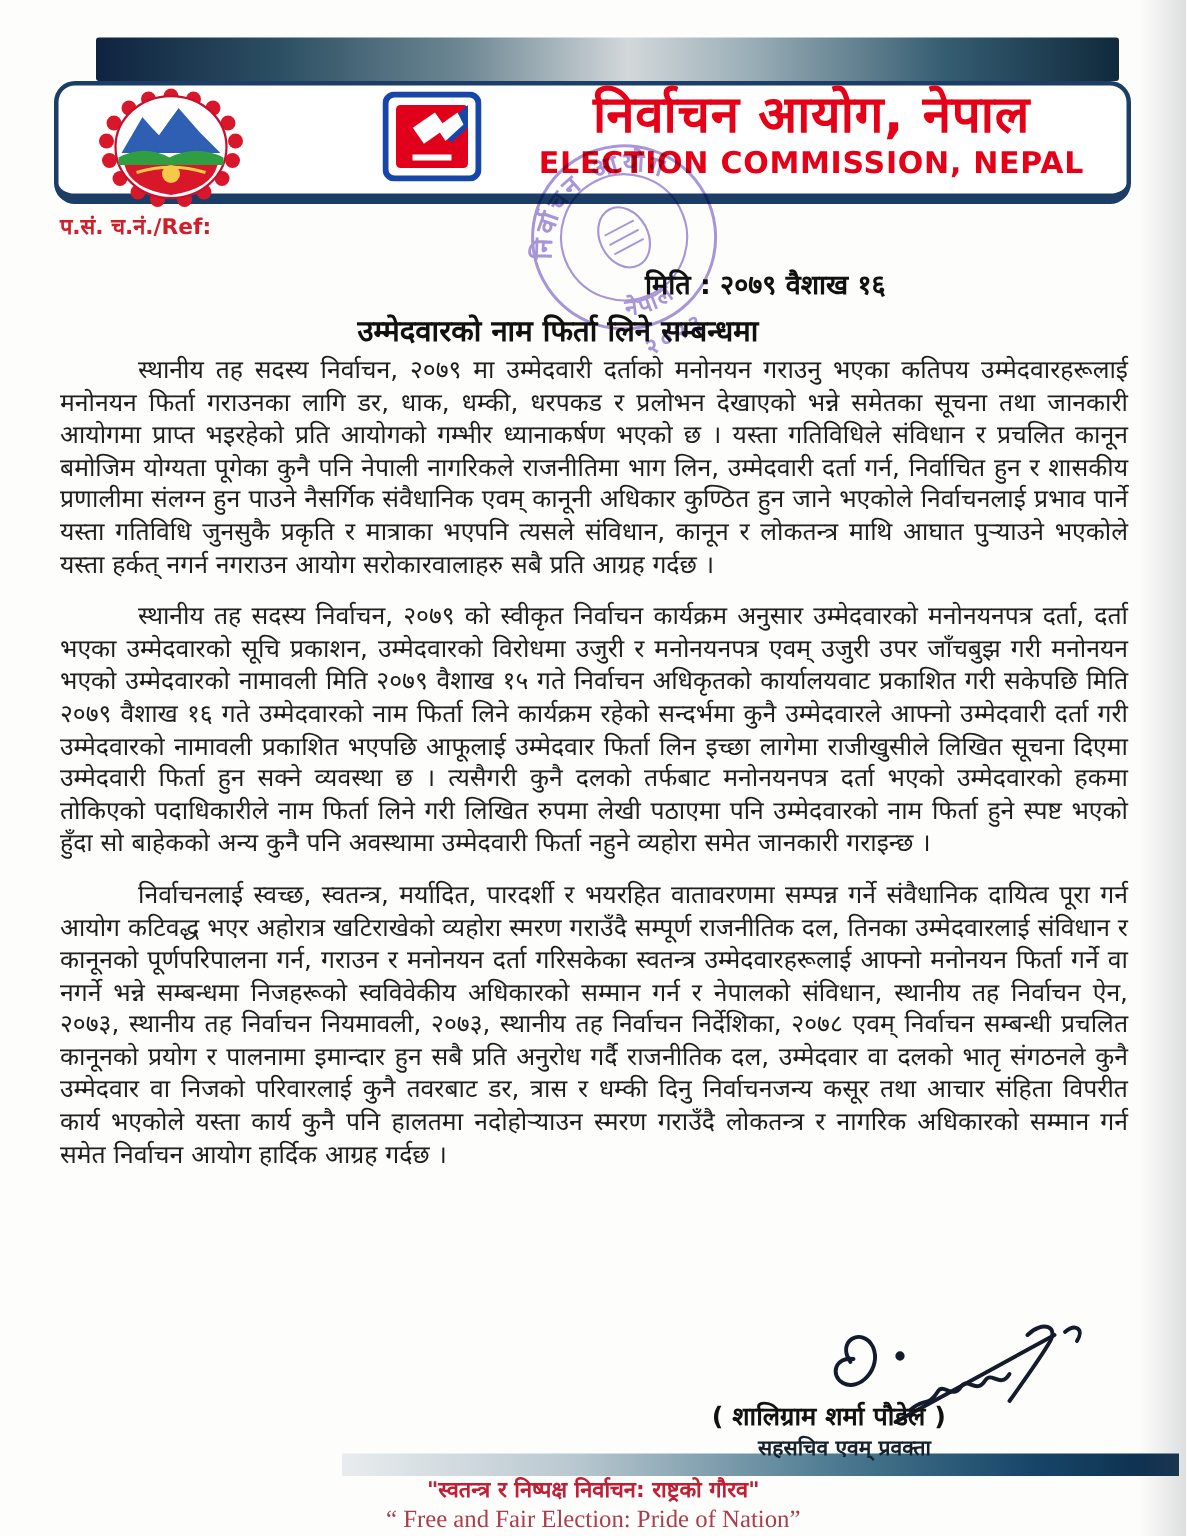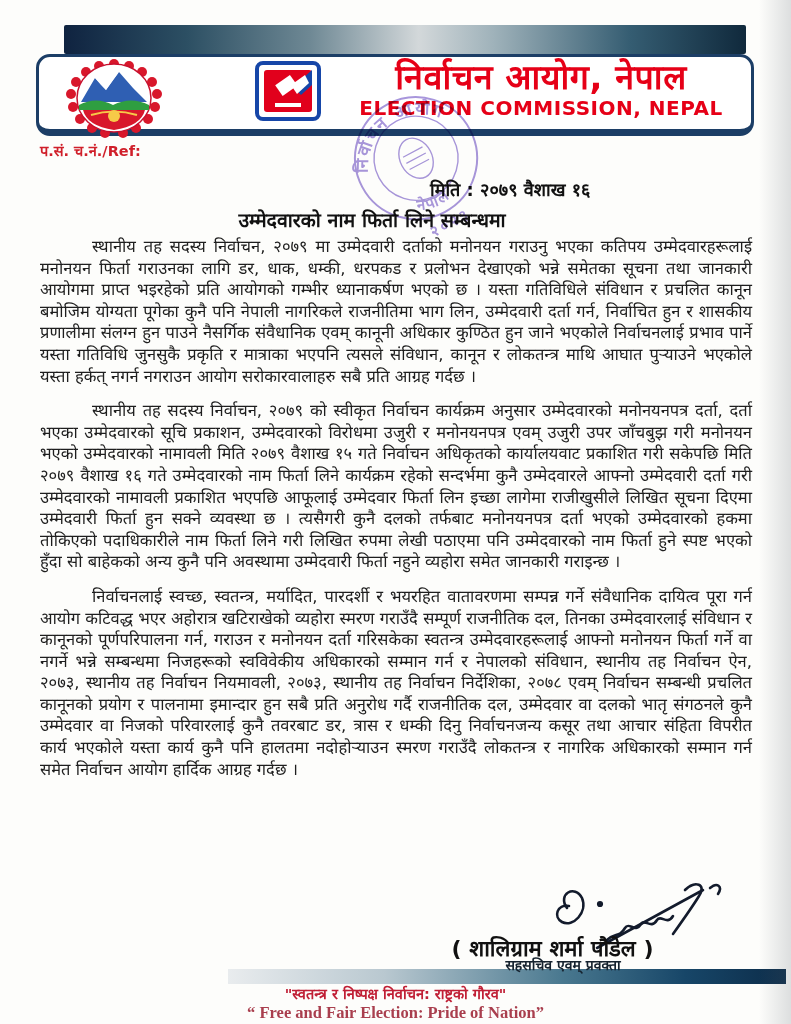--- a/index.html
+++ b/index.html
@@ -34,29 +34,29 @@
   .ref-line { position:absolute; left:40px; top:140px; color:#d01f2a; font-weight:bold; font-size:14.5px; }
   .press-title { position:absolute; left:0; top:149px; width:791px; text-align:center; font-size:26px; font-weight:bold; color:#111; }
   .date-line { position:absolute; left:430px; top:177px; width:280px; font-size:18px; font-weight:bold; color:#111; }
   .subject { position:absolute; left:0; top:206px; width:744px; text-align:center; font-size:19.5px; font-weight:bold; color:#111; }
   .body-text {
     position:absolute; left:40px; top:236px; width:712px;
     font-size:16.5px; line-height:21.6px; text-align:justify; color:#1e1e1e;
   }
   .body-text p { margin:0 0 13px 0; text-indent:52px; }
   .signature { position:absolute; left:545px; top:876px; z-index:2; }
-  .signatory-name { position:absolute; left:425px; top:932px; width:255px; text-align:center; font-weight:bold; font-size:22px; color:#111; z-index:3; }
+  .signatory-name { position:absolute; left:425px; top:932px; width:255px; text-align:center; font-weight:bold; font-size:17px; color:#111; z-index:3; }
   .designation-bar {
     position:absolute; left:228px; top:969px; width:558px; height:15px; z-index:1;
     background:linear-gradient(90deg,#e9ecee 0%, #b9c8d0 28%, #49788f 60%, #174668 82%, #0c2c49 100%);
   }
   .designation { position:absolute; left:453px; top:955px; width:220px; text-align:center; font-weight:bold; font-size:14px; color:#15222e; z-index:3; }
   .footer { position:absolute; left:0; top:985px; width:791px; text-align:center; z-index:2; }
   .footer-nep { color:#c01f35; font-weight:bold; font-size:14.5px; line-height:18px; }
-  .footer-eng { color:#a93f4e; font-family:"Liberation Serif", serif; font-size:16.5px; line-height:19px;font-weight:bold; }
+  .footer-eng { color:#a93f4e; font-family:"Liberation Serif", serif; font-size:16.5px; line-height:19px; }
 </style>
 </head>
 <body>
 
 <div class="page">
 
   <div class="top-bar"></div>
 
   <div class="header-box">
     <div class="emblem">

